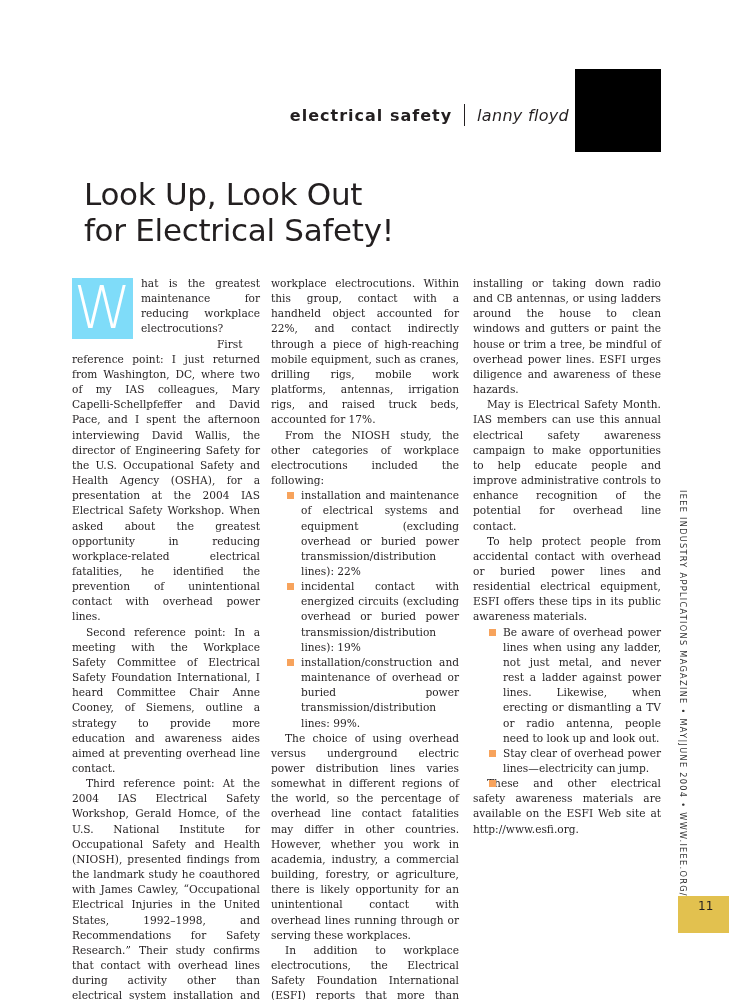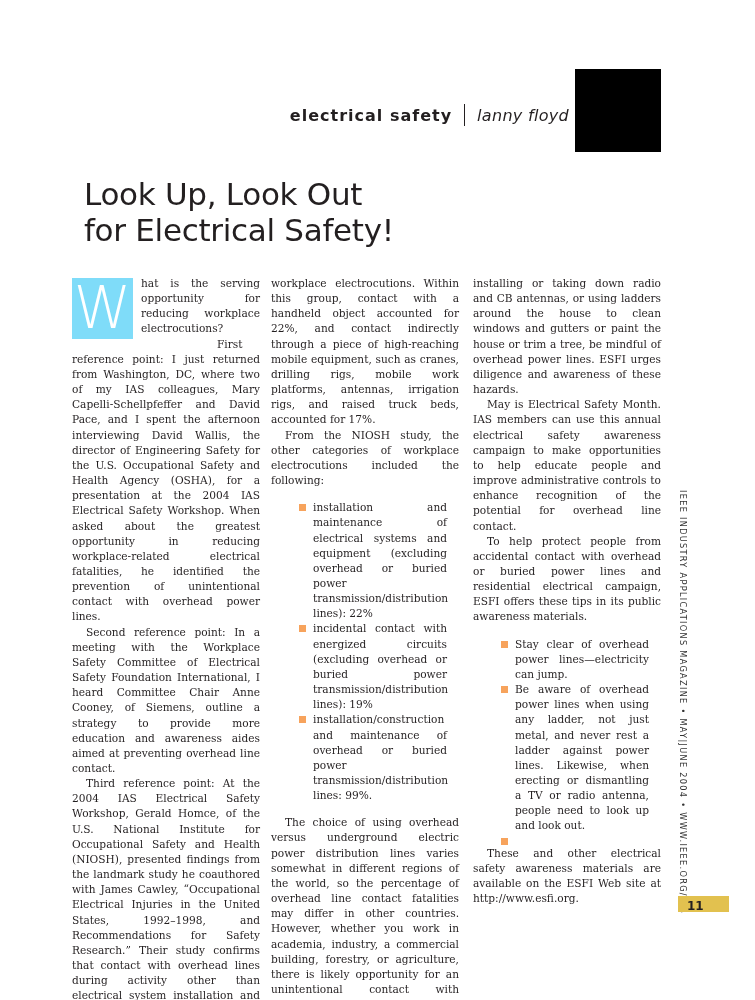--- a/index.html
+++ b/index.html
@@ -26,76 +26,76 @@
     .col p { margin: 0; text-indent: 14px; }
     .col p.noindent { text-indent: 0; }
     .col1 { left: 72px; }
     .col2 { left: 271px; }
     .col3 { left: 473px; }
     .dropcap {
       float: left; width: 61px; height: 61px; background: #7fdcf9; color: #fff;
       font-family: "DejaVu Sans", sans-serif; font-size: 58px; line-height: 61px; text-align: center;
       margin: 2px 8px 0 0; font-weight: 300;
     }
-    ul.bullets { list-style: none; margin: 12px; padding: 0 0 0 16px; }
+    ul.bullets { list-style: none; margin: 0; padding: 0 0 0 16px; }
     ul.bullets li { position: relative; padding-left: 14px; }
     ul.bullets li .sq {
       position: absolute; left: 0; top: 4px; width: 7px; height: 7px; background: #f7a35c;
     }
     .sidebar-text {
       position: absolute; left: 678px; top: 490px;
       writing-mode: vertical-rl; font-family: "DejaVu Sans", sans-serif; font-size: 8.2px; letter-spacing: 1.3px;
       color: #333; white-space: nowrap;
     }
     .page-num {
-      position: absolute; left: 678px; top: 896px; width: 51px; height: 16px; background: #e2c14f;
-      font-family: "DejaVu Sans", sans-serif; font-weight: bold; font-size: 12px; line-height: 21px; padding-left: 9px; box-sizing: border-box;
+      position: absolute; left: 678px; top: 896px; width: 51px; height: 37px; background: #e2c14f;
+      font-family: "DejaVu Sans", sans-serif; font-weight: normal; font-size: 12px; line-height: 21px; padding-left: 20px; box-sizing: border-box;
     }
   </style>
 </head>
 <body>
 
 <div class="dept-header">
   <span class="dept">electrical safety</span>
   <span class="sep"></span>
   <span class="author">lanny floyd</span>
 </div>
 <div class="black-block"></div>
 
 <h1 class="title">
   <span>Look Up, Look Out</span><br>
   <span>for Electrical Safety!</span>
 </h1>
 
 <div class="col col1">
-  <p class="noindent"><span class="dropcap">W</span><span>hat is the serving opportunity for reducing workplace electrocutions?</span></p>
+  <p class="noindent"><span class="dropcap">W</span><span>hat is the greatest maintenance for reducing workplace electrocutions?</span></p>
   <p style="text-indent:76px">First reference point: I just returned from Washington, DC, where two of my IAS colleagues, Mary Capelli-Schellpfeffer and David Pace, and I spent the afternoon interviewing David Wallis, the director of Engineering Safety for the U.S. Occupational Safety and Health Agency (OSHA), for a presentation at the 2004 IAS Electrical Safety Workshop. When asked about the greatest opportunity in reducing workplace-related electrical fatalities, he identified the prevention of unintentional contact with overhead power lines.</p>
   <p>Second reference point: In a meeting with the Workplace Safety Committee of Electrical Safety Foundation International, I heard Committee Chair Anne Cooney, of Siemens, outline a strategy to provide more education and awareness aides aimed at preventing overhead line contact.</p>
   <p>Third reference point: At the 2004 IAS Electrical Safety Workshop, Gerald Homce, of the U.S. National Institute for Occupational Safety and Health (NIOSH), presented findings from the landmark study he coauthored with James Cawley, “Occupational Electrical Injuries in the United States, 1992–1998, and Recommendations for Safety Research.” Their study confirms that contact with overhead lines during activity other than electrical system installation and maintenance is the largest category of workplace electrocutions in the United States—a total of 39% of</p>
 </div>
 
 <div class="col col2">
   <p class="noindent">workplace electrocutions. Within this group, contact with a handheld object accounted for 22%, and contact indirectly through a piece of high-reaching mobile equipment, such as cranes, drilling rigs, mobile work platforms, antennas, irrigation rigs, and raised truck beds, accounted for 17%.</p>
   <p>From the NIOSH study, the other categories of workplace electrocutions included the following:</p>
   <ul class="bullets">
     <li><span class="sq"></span><span>installation and maintenance of electrical systems and equipment (excluding overhead or buried power transmission/distribution lines): 22%</span></li>
     <li><span class="sq"></span><span>incidental contact with energized circuits (excluding overhead or buried power transmission/distribution lines): 19%</span></li>
     <li><span class="sq"></span><span>installation/construction and maintenance of overhead or buried power transmission/distribution lines: 99%.</span></li>
   </ul>
   <p>The choice of using overhead versus underground electric power distribution lines varies somewhat in different regions of the world, so the percentage of overhead line contact fatalities may differ in other countries. However, whether you work in academia, industry, a commercial building,  forestry, or agriculture, there is likely opportunity for an unintentional contact with overhead lines running through or serving these workplaces.</p>
   <p>In addition to workplace electrocutions, the Electrical Safety Foundation International (ESFI) reports that more than 10% of all accidental residential electrocutions are related to antennas and ladders coming in contact with overhead power lines. When</p>
 </div>
 
 <div class="col col3">
   <p class="noindent">installing or taking down radio and CB antennas, or using ladders around the house to clean windows and gutters or paint the house or trim a tree, be mindful of overhead power lines. ESFI urges diligence and awareness of these hazards.</p>
   <p>May is Electrical Safety Month. IAS members can use this annual electrical safety awareness campaign to make opportunities to help educate people and improve administrative controls to enhance recognition of the potential for overhead line contact.</p>
-  <p>To help protect people from accidental contact with overhead or buried power lines and residential electrical campaign, ESFI offers these tips in its public awareness materials.</p>
+  <p>To help protect people from accidental contact with overhead or buried power lines and residential electrical equipment, ESFI offers these tips in its public awareness materials.</p>
   <ul class="bullets">
+    <li><span class="sq"></span><span>Be aware of overhead power lines when using any ladder, not just metal, and never rest a ladder against power lines. Likewise, when erecting or dismantling a TV or radio antenna, people need to look up and look out.</span></li>
     <li><span class="sq"></span><span>Stay clear of overhead power lines—electricity can jump.</span></li>
-    <li><span class="sq"></span><span>Be aware of overhead power lines when using any ladder, not just metal, and never rest a ladder against power lines. Likewise, when erecting or dismantling a TV or radio antenna, people need to look up and look out.</span></li>
     <li><span class="sq"></span></li>
     <li><span class="sq"></span></li>
   </ul>
   <p><span>These and other electrical safety awareness materials are available on the ESFI Web site at http://www.esfi.org.</span></p>
 </div>
 
 <div class="sidebar-text">IEEE INDUSTRY APPLICATIONS MAGAZINE • MAY|JUNE 2004 • WWW.IEEE.ORG/IAS</div>
 <div class="page-num">11</div>
 
 </body></html>

